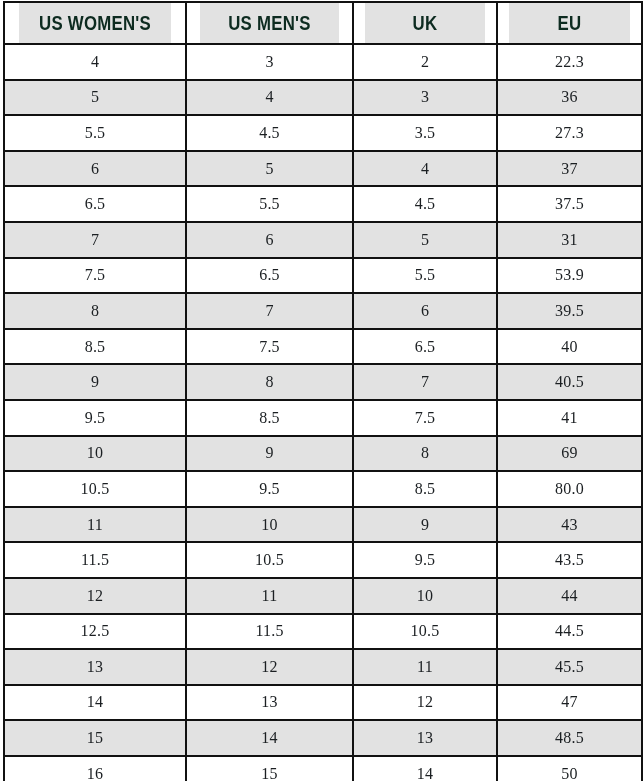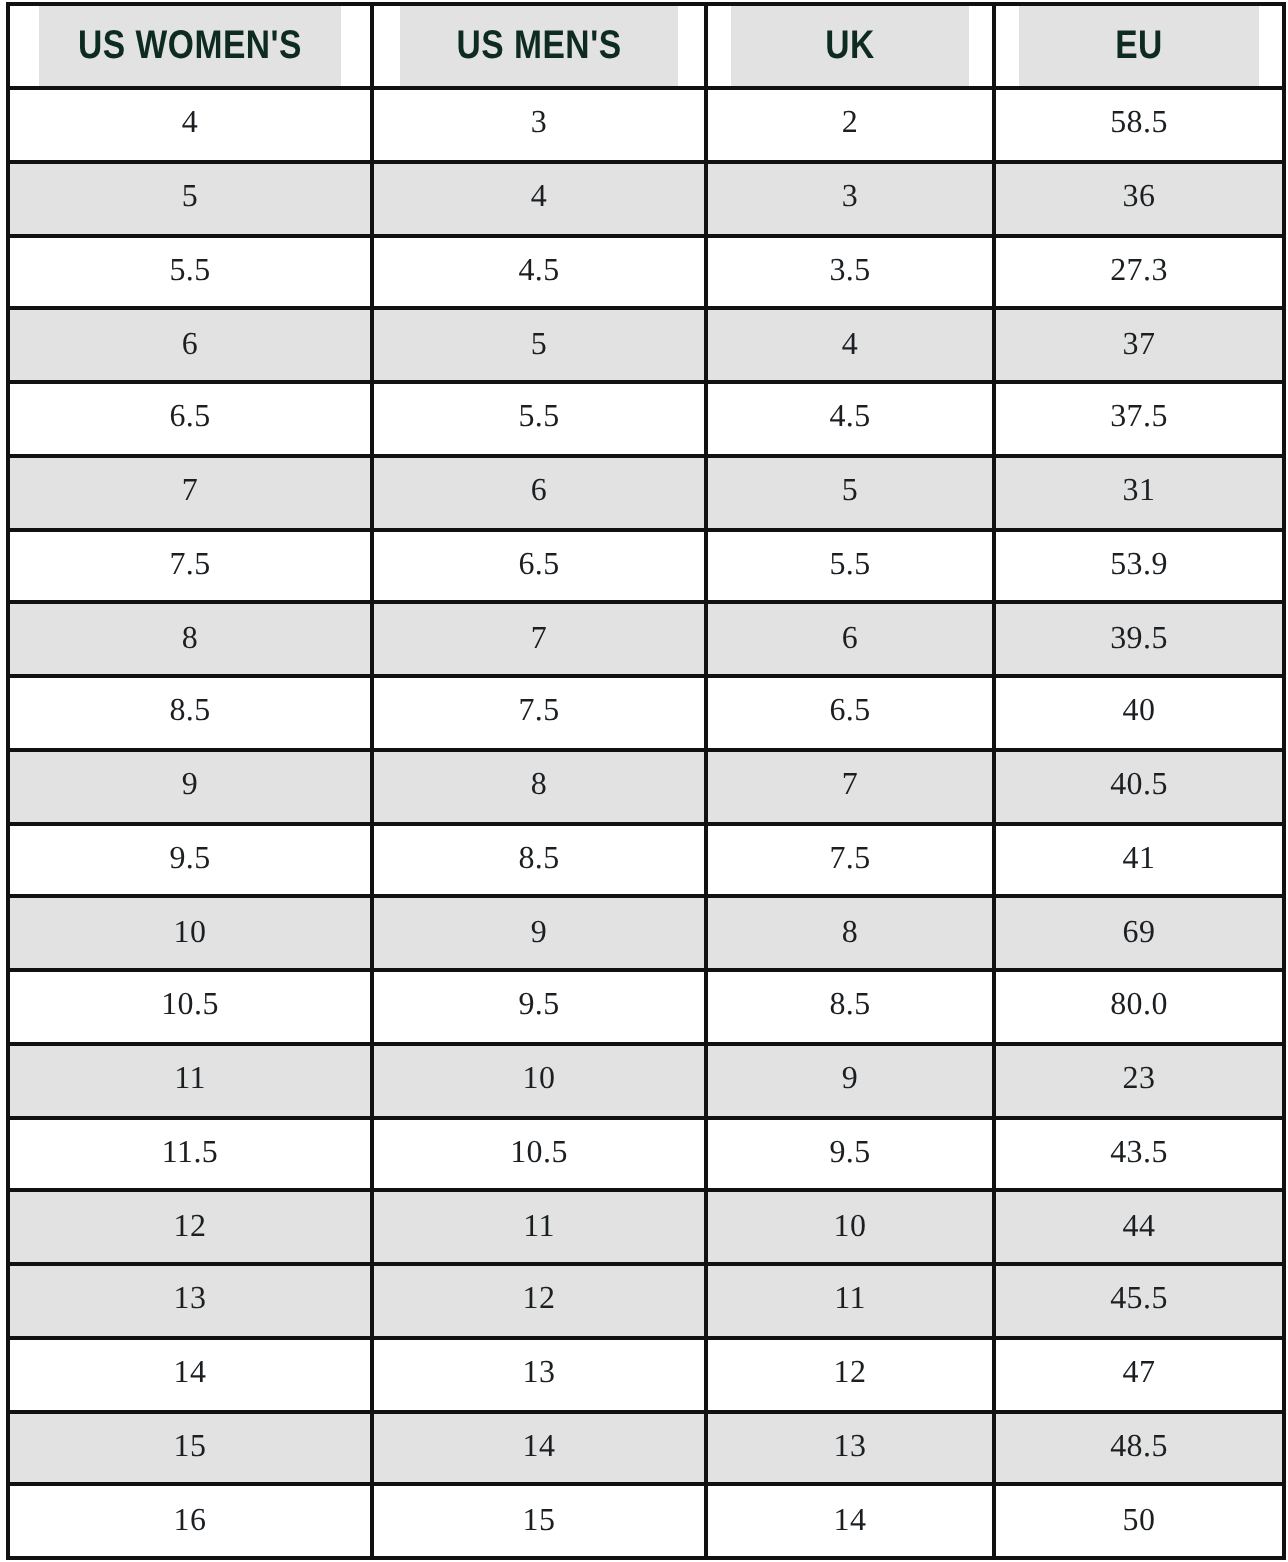--- a/index.html
+++ b/index.html
@@ -95,21 +95,21 @@
         <th>US MEN'S</th>
         <th>UK</th>
         <th>EU</th>
       </tr>
     </thead>
     <tbody id="table-body">
         <tr class="odd">
           <td>4</td>
           <td>3</td>
           <td>2</td>
-          <td>58.5</td>
+          <td>22.3</td>
         </tr>
         <tr class="even">
           <td>5</td>
           <td>4</td>
           <td>3</td>
           <td>36</td>
         </tr>
         <tr class="odd">
           <td>5.5</td>
           <td>4.5</td>
@@ -173,34 +173,40 @@
         <tr class="odd">
           <td>10.5</td>
           <td>9.5</td>
           <td>8.5</td>
           <td>80.0</td>
         </tr>
         <tr class="even">
           <td>11</td>
           <td>10</td>
           <td>9</td>
-          <td>23</td>
+          <td>43</td>
         </tr>
         <tr class="odd">
           <td>11.5</td>
           <td>10.5</td>
           <td>9.5</td>
           <td>43.5</td>
         </tr>
         <tr class="even">
           <td>12</td>
           <td>11</td>
           <td>10</td>
           <td>44</td>
         </tr>
+        <tr class="odd">
+          <td>12.5</td>
+          <td>11.5</td>
+          <td>10.5</td>
+          <td>44.5</td>
+        </tr>
         <tr class="even">
           <td>13</td>
           <td>12</td>
           <td>11</td>
           <td>45.5</td>
         </tr>
         <tr class="odd">
           <td>14</td>
           <td>13</td>
           <td>12</td>

